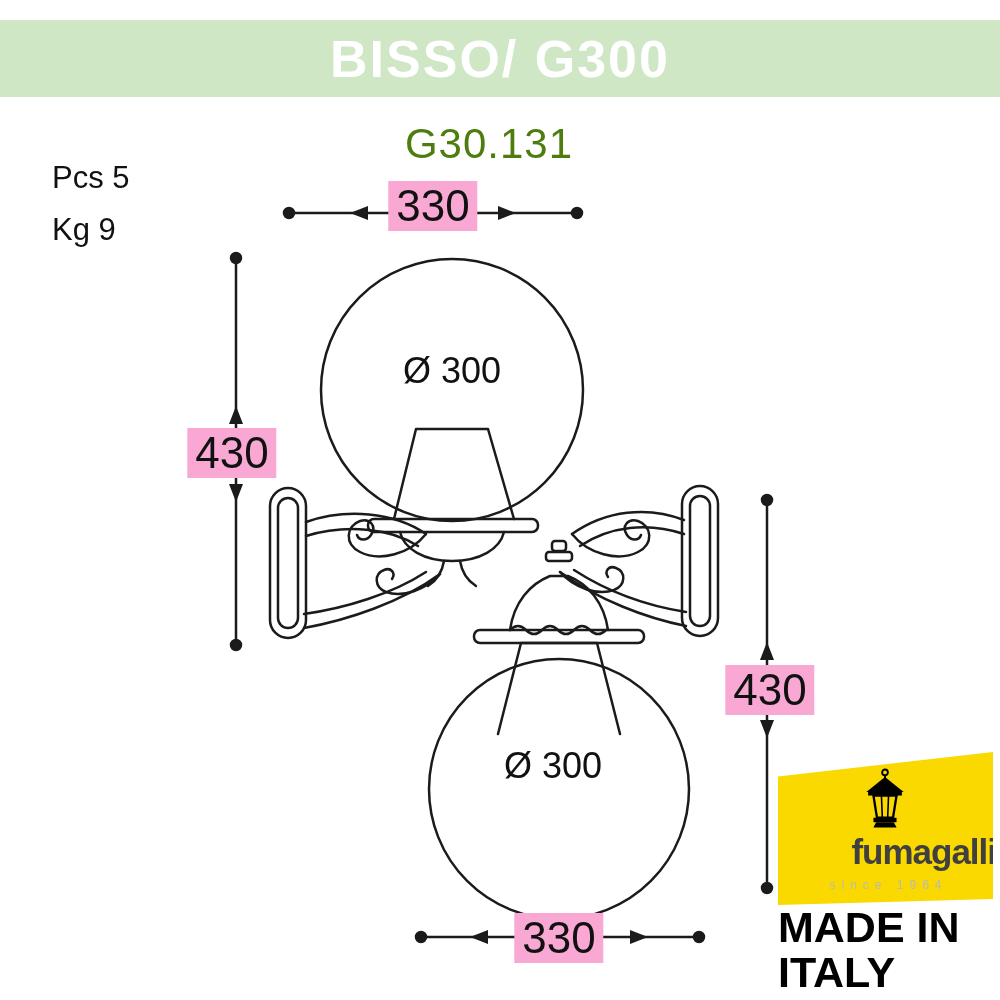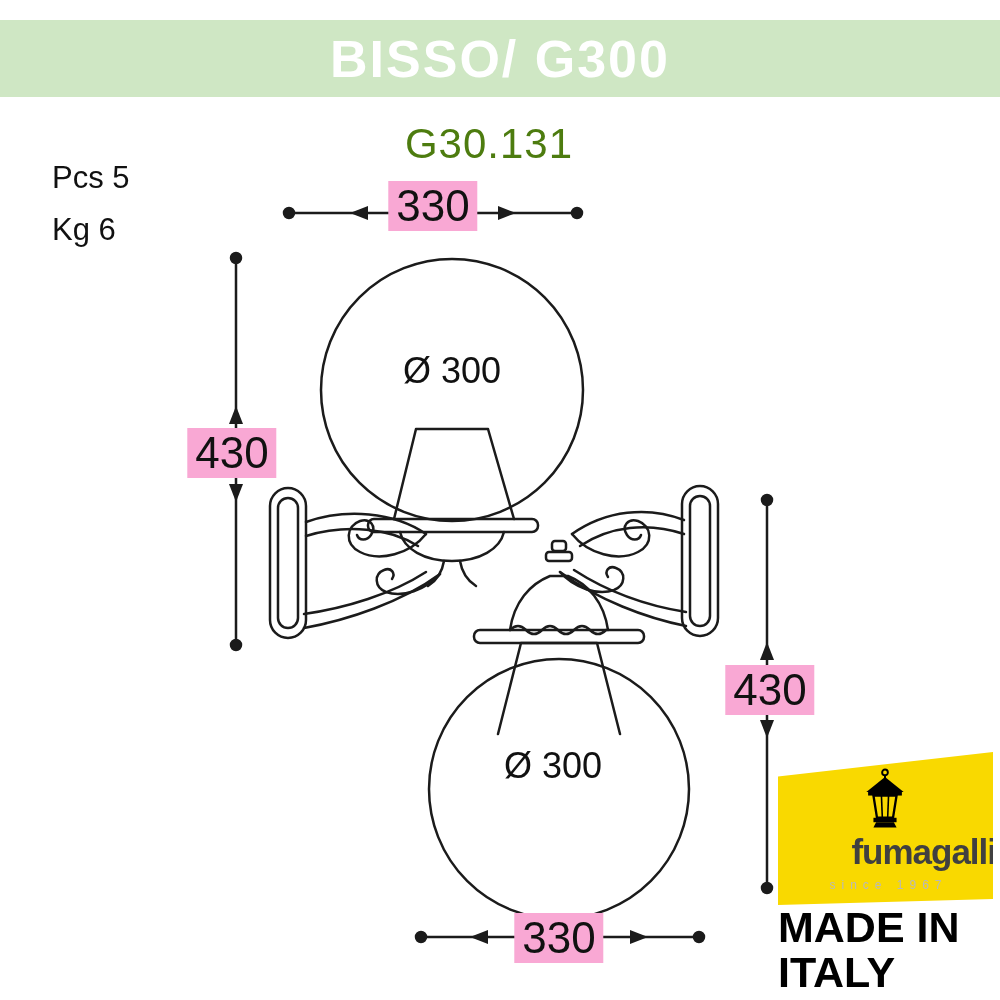--- a/index.html
+++ b/index.html
@@ -78,21 +78,21 @@
 <div class="canvas">
 
   <div class="banner">
     <span>BISSO/ G300</span>
   </div>
 
   <div class="model">G30.131</div>
 
   <div class="specs">
     <div>Pcs 5</div>
-    <div>Kg 6</div>
+    <div>Kg 9</div>
   </div>
 
   <svg class="drawing" viewBox="0 0 1000 1000">
     <g stroke="#1b1b1b" stroke-width="2.5" fill="none" stroke-linecap="round" stroke-linejoin="round">
 
       <g>
         <circle cx="452" cy="390" r="131"></circle>
         <path d="M416 429 H488 M416 429 L394 519 M488 429 L514 519"></path>
         <rect x="368" y="519" width="170" height="13" rx="6"></rect>
         <path d="M400 532 C404 549 424 561 452 561 C480 561 500 549 504 532"></path>
@@ -172,21 +172,21 @@
         <line x1="30" y1="8" x2="30" y2="12" stroke="#000" stroke-width="2.2"></line>
         <path d="M30 10 L51 27 L9 27 Z" fill="#000"></path>
         <rect x="11" y="27" width="38" height="4" fill="#000"></rect>
         <path d="M17 31 L43 31 L39 56 L21 56 Z" fill="none" stroke="#000" stroke-width="2.6"></path>
         <line x1="26" y1="31" x2="27" y2="56" stroke="#000" stroke-width="1.8"></line>
         <line x1="34" y1="31" x2="33" y2="56" stroke="#000" stroke-width="1.8"></line>
         <rect x="17" y="56" width="26" height="5" fill="#000"></rect>
         <path d="M20 61 L40 61 L43 67 L17 67 Z" fill="#000"></path>
       </svg>
       <div class="brand-line"><span>fumagalli</span><sup>®</sup></div>
-      <div class="since-line">since 1967</div>
+      <div class="since-line">since 1964</div>
     </div>
     <div class="madein">
       <div>MADE IN</div>
       <div>ITALY</div>
     </div>
   </div>
 
 </div>
 
 </body></html>

